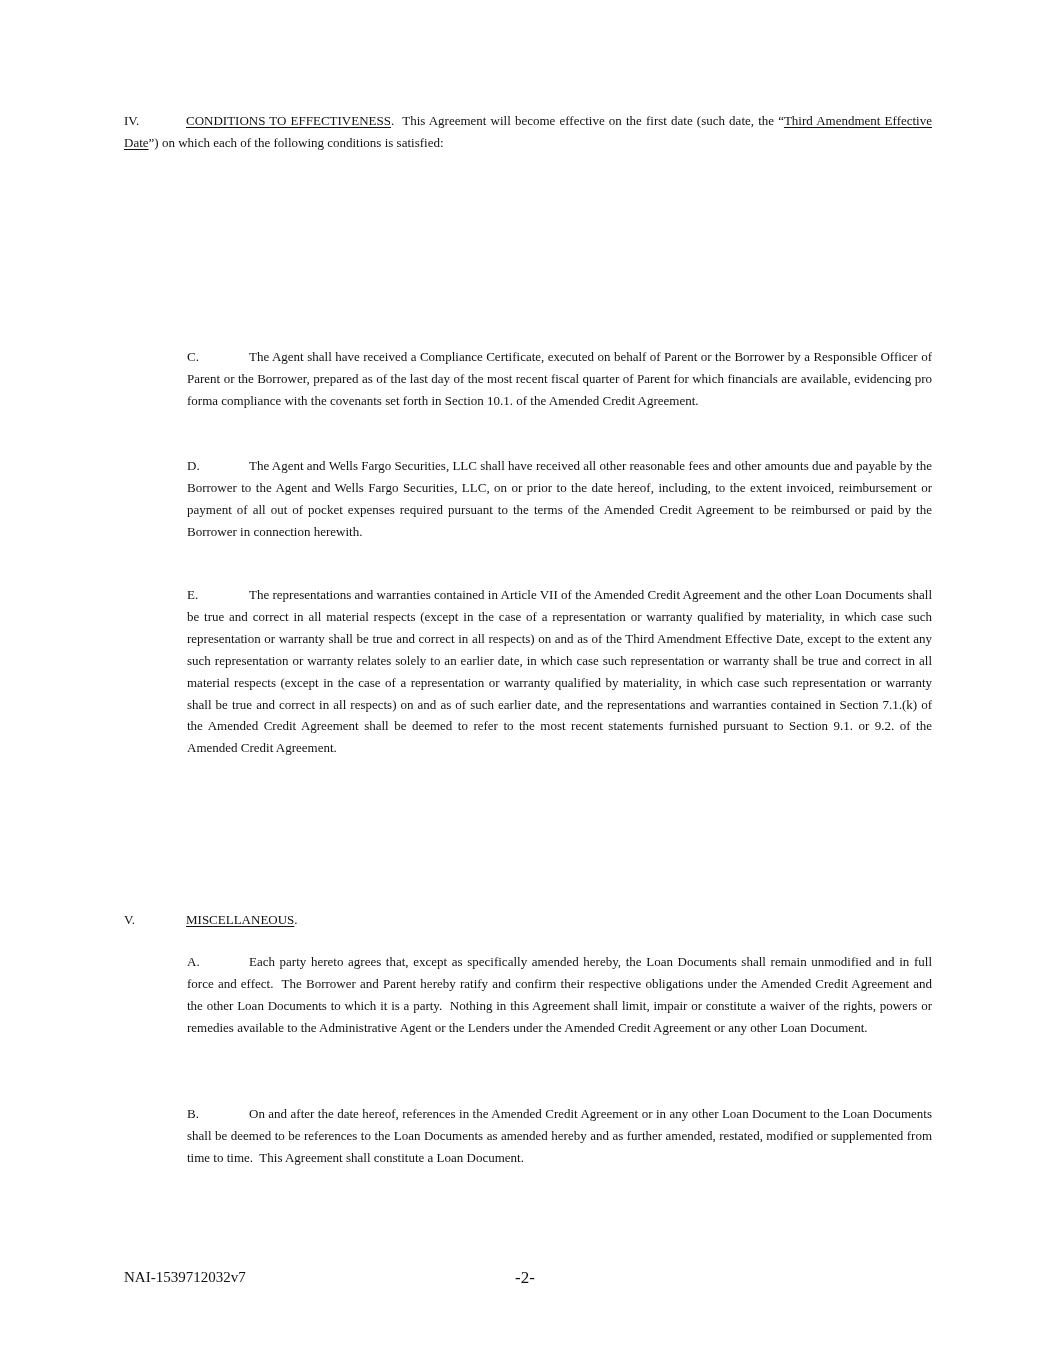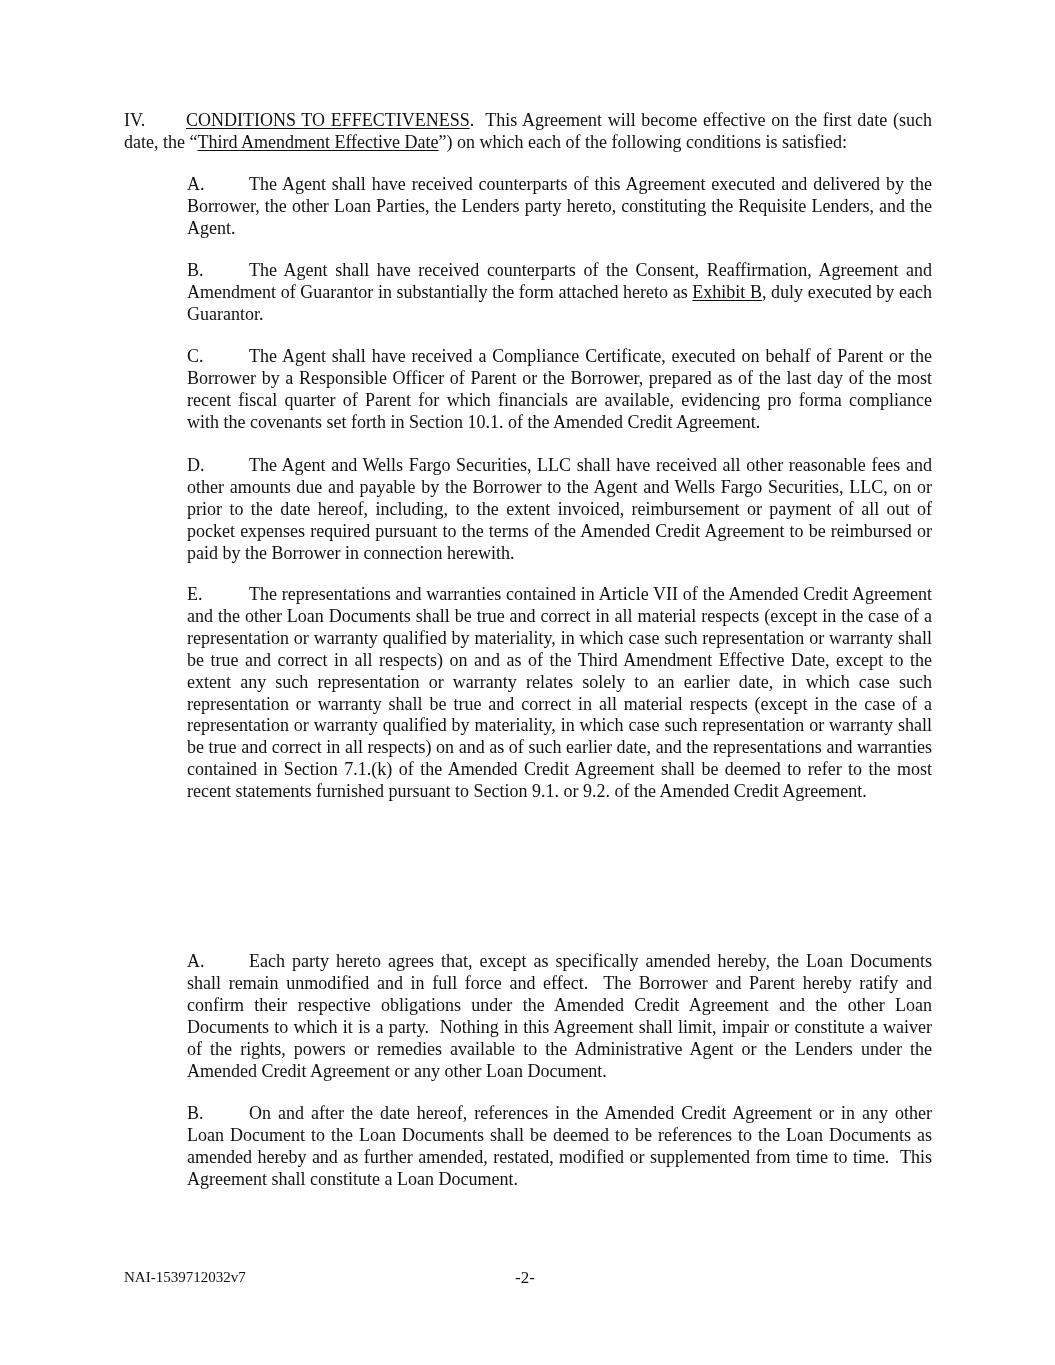--- a/index.html
+++ b/index.html
@@ -18,21 +18,21 @@
     .page {
       position: absolute;
       left: 0;
       top: 0;
       width: 1055px;
       height: 1365px;
       background: #ffffff;
     }
     .para {
       position: absolute;
-      font-size: 18px;
+      font-size: 13px;
       line-height: 21.9px;
       text-align: justify;
       text-align-last: left;
       margin: 0;
     }
     .sec {
       left: 124px;
       width: 808px;
     }
     .sub {
@@ -67,31 +67,30 @@
       line-height: 20px;
     }
   </style>
 </head>
 <body>
 
 <div class="page">
 
   <p class="para sec" style="top:110px;"><span class="lbl-sec">IV.</span><span class="u">CONDITIONS TO EFFECTIVENESS</span><span>.</span><span style="white-space:pre-wrap;">  This Agreement will become effective on the first date (such date, the “</span><span class="u">Third Amendment Effective Date</span><span>”) on which each of the following conditions is satisfied:</span></p>
 
-  <p class="para sub" style="top:174px;"><span class="lbl-sub">A.</span><span>The Agent shall have received counterparts of this Agreement executed and delivered by the Borrower, the other Loan Parties, the Lenders party hereto, constituting the Requisite Lenders, and the Agent.</span></p>
 
-  <p class="para sub" style="top:260px;"><span class="lbl-sub">B.</span><span>The Agent shall have received counterparts of the Consent, Reaffirmation, Agreement and Amendment of Guarantor in substantially the form attached hereto as </span><span class="u">Exhibit B</span><span>, duly executed by each Guarantor.</span></p>
 
   <p class="para sub" style="top:346px;"><span class="lbl-sub">C.</span><span>The Agent shall have received a Compliance Certificate, executed on behalf of Parent or the Borrower by a Responsible Officer of Parent or the Borrower, prepared as of the last day of the most recent fiscal quarter of Parent for which financials are available, evidencing pro forma compliance with the covenants set forth in Section 10.1. of the Amended Credit Agreement.</span></p>
 
   <p class="para sub" style="top:455px;"><span class="lbl-sub">D.</span><span>The Agent and Wells Fargo Securities, LLC shall have received all other reasonable fees and other amounts due and payable by the Borrower to the Agent and Wells Fargo Securities, LLC, on or prior to the date hereof, including, to the extent invoiced, reimbursement or payment of all out of pocket expenses required pursuant to the terms of the Amended Credit Agreement to be reimbursed or paid by the Borrower in connection herewith.</span></p>
 
   <p class="para sub" style="top:584px;"><span class="lbl-sub">E.</span><span>The representations and warranties contained in Article VII of the Amended Credit Agreement and the other Loan Documents shall be true and correct in all material respects (except in the case of a representation or warranty qualified by materiality, in which case such representation or warranty shall be true and correct in all respects) on and as of the Third Amendment Effective Date, except to the extent any such representation or warranty relates solely to an earlier date, in which case such representation or warranty shall be true and correct in all material respects (except in the case of a representation or warranty qualified by materiality, in which case such representation or warranty shall be true and correct in all respects) on and as of such earlier date, and the representations and warranties contained in Section 7.1.(k) of the Amended Credit Agreement shall be deemed to refer to the most recent statements furnished pursuant to Section 9.1. or 9.2. of the Amended Credit Agreement.</span></p>
 
 
+  <p class="para sec" style="top:909px;"><span class="lbl-sec">V.</span><span class="u">MISCELLANEOUS</span><span>.</span></p>
 
   <p class="para sub" style="top:951px;"><span class="lbl-sub">A.</span><span style="white-space:pre-wrap;">Each party hereto agrees that, except as specifically amended hereby, the Loan Documents shall remain unmodified and in full force and effect.  The Borrower and Parent hereby ratify and confirm their respective obligations under the Amended Credit Agreement and the other Loan Documents to which it is a party.  Nothing in this Agreement shall limit, impair or constitute a waiver of the rights, powers or remedies available to the Administrative Agent or the Lenders under the Amended Credit Agreement or any other Loan Document.</span></p>
 
   <p class="para sub" style="top:1103px;"><span class="lbl-sub">B.</span><span style="white-space:pre-wrap;">On and after the date hereof, references in the Amended Credit Agreement or in any other Loan Document to the Loan Documents shall be deemed to be references to the Loan Documents as amended hereby and as further amended, restated, modified or supplemented from time to time.  This Agreement shall constitute a Loan Document.</span></p>
 
 
   <div class="footer-id">NAI-1539712032v7</div>
   <div class="footer-page">-2-</div>
 
 </div>

